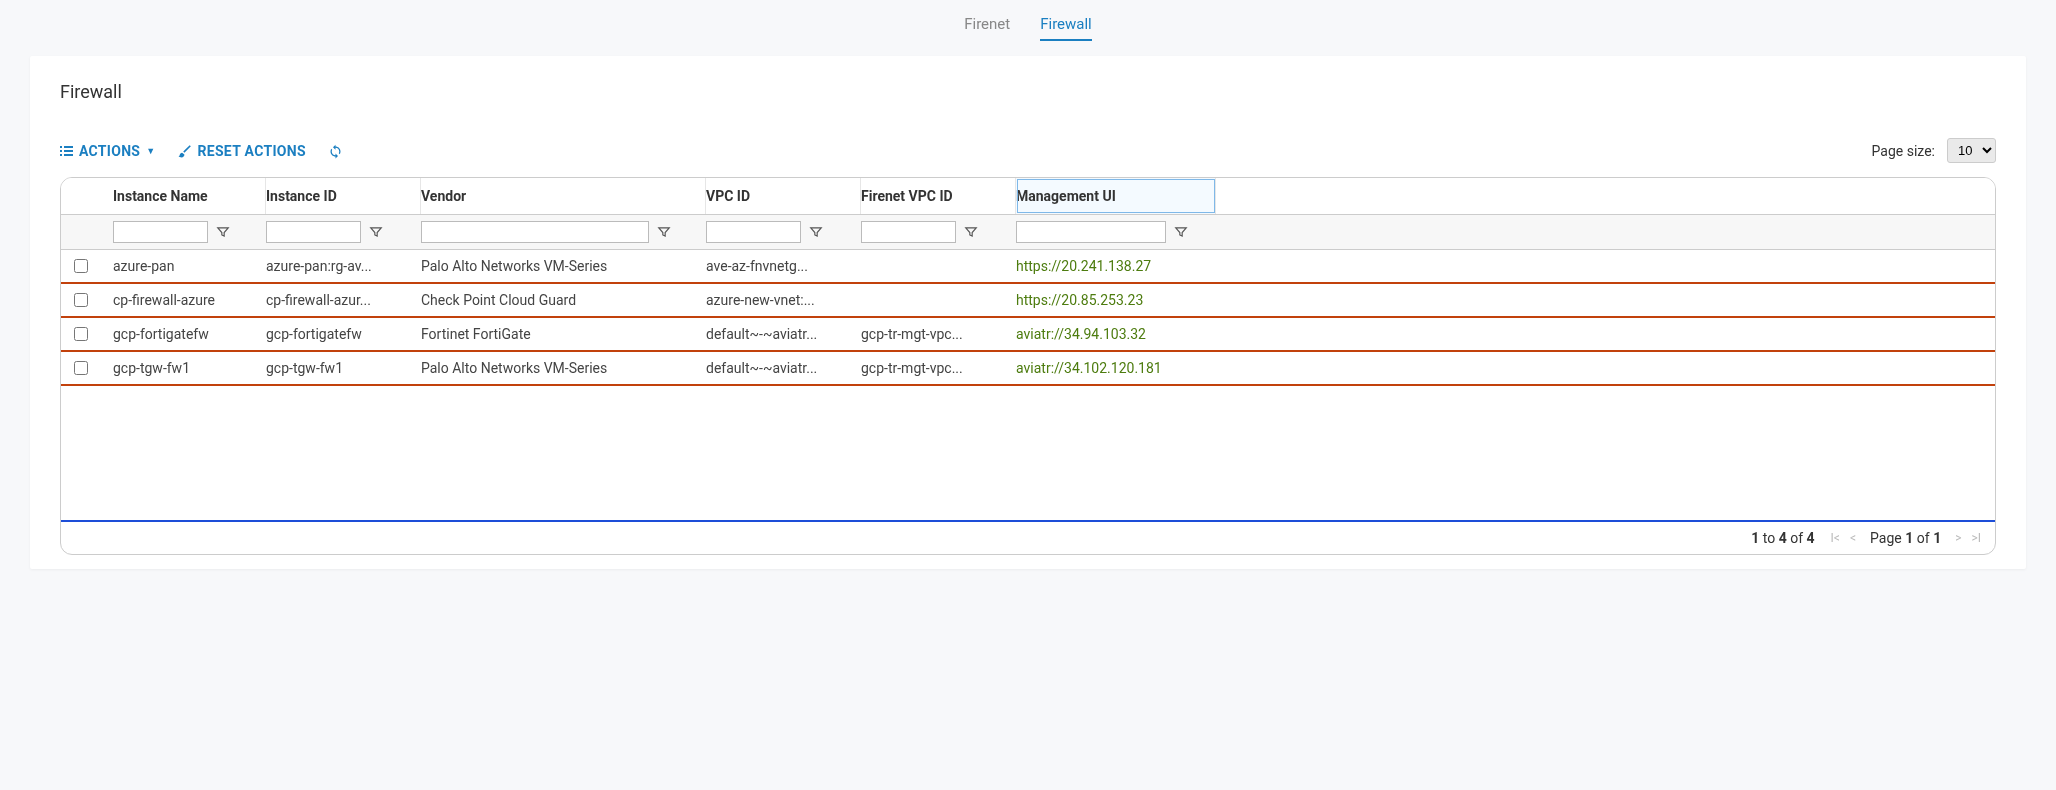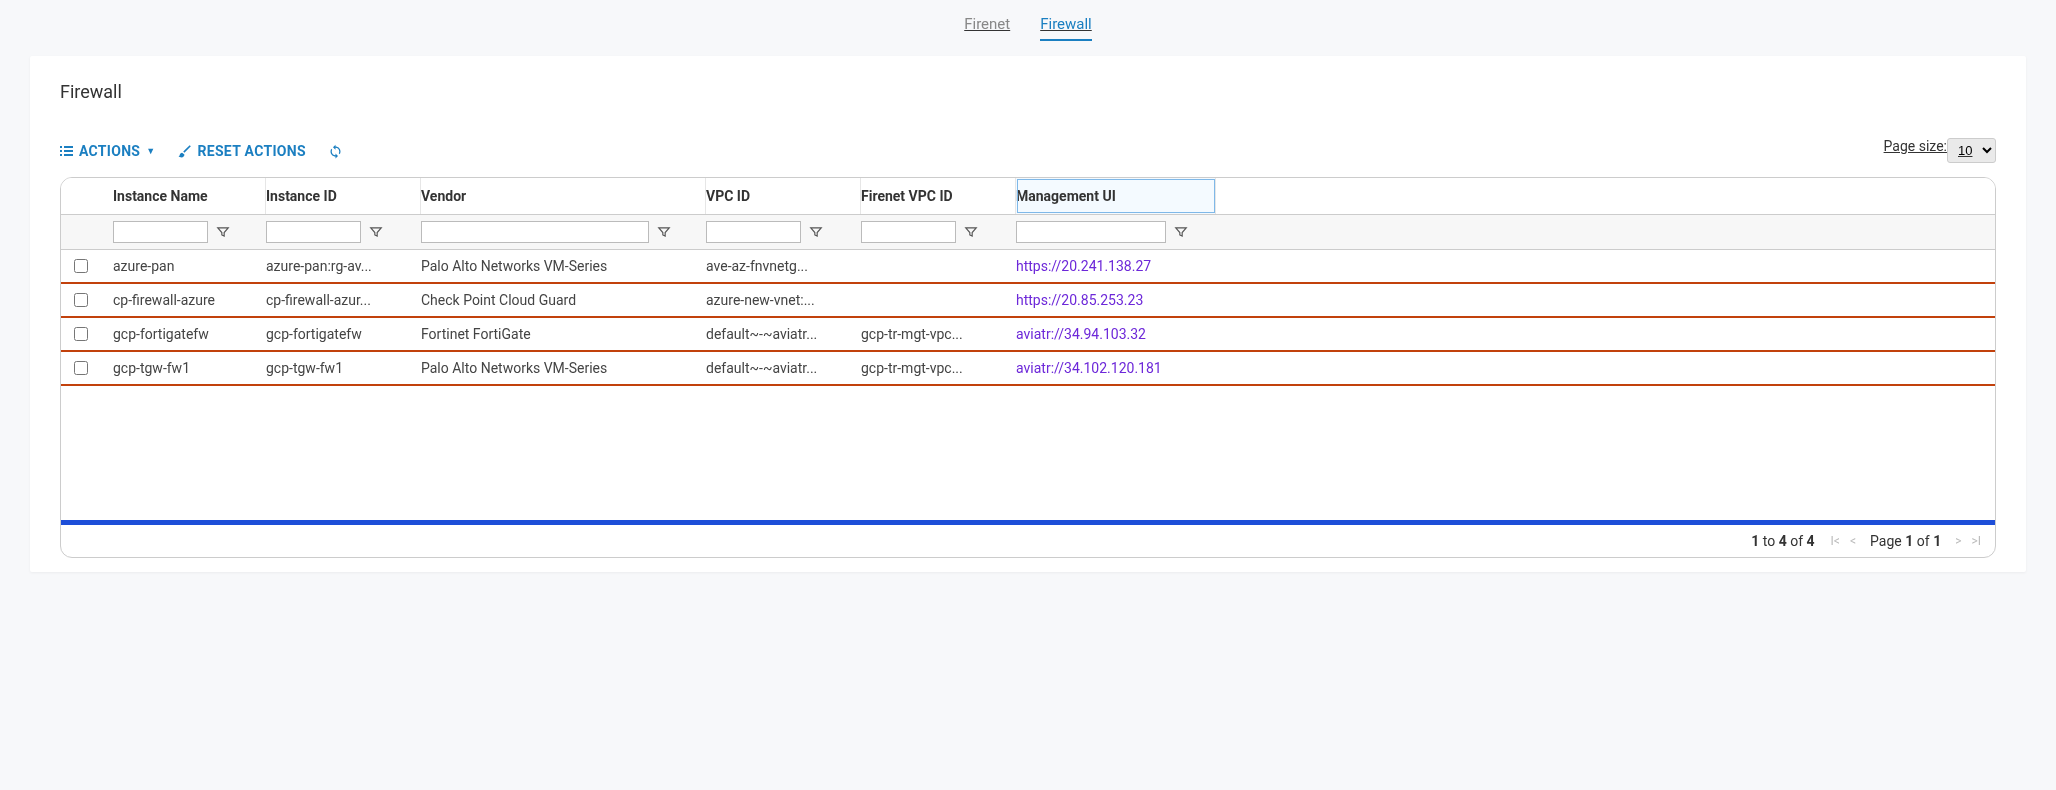--- a/index.html
+++ b/index.html
@@ -7,21 +7,20 @@
       font-family: -apple-system, BlinkMacSystemFont, "Segoe UI", Roboto, "Helvetica Neue", Arial, sans-serif;
       background: #f7f8fa;
       color: #333;
       font-size: 14px;
     }
     .tabs {
       display: flex;
       justify-content: center;
       gap: 30px;
       padding: 15px 0;
-      text-decoration: underline;
     }
     .tab {
       color: #888;
       cursor: pointer;
       padding-bottom: 6px;
       font-size: 15px;
     }
     .tab.active {
       color: #1b7fc1;
       border-bottom: 2px solid #1b7fc1;
@@ -75,25 +74,24 @@
       letter-spacing: 0.3px;
       font-size: 14px;
     }
     .refresh-btn {
       color: #1b7fc1;
       cursor: pointer;
       font-size: 15px;
     }
     .page-size {
       display: flex;
-      align-items: flex-start;
-      gap: 0;
-      font-size: 14px;
-      color: #333;
-      text-decoration: underline;
+      align-items: center;
+      gap: 12px;
+      font-size: 14px;
+      color: #333;
     }
     .page-size select {
       background: #eaeaea;
       border: 1px solid #ccc;
       border-radius: 3px;
       padding: 3px 6px;
       font-size: 13px;
     }
     .grid {
       border: 1px solid #ccc;
@@ -164,32 +162,32 @@
     .col-check input[type="checkbox"] {
       width: 14px; height: 14px; cursor: pointer;
     }
     .col-name { width: 155px; flex-shrink: 0; padding-left: 2px;}
     .col-id   { width: 155px; flex-shrink: 0; }
     .col-vendor { width: 285px; flex-shrink: 0; }
     .col-vpc  { width: 155px; flex-shrink: 0; }
     .col-fvpc { width: 155px; flex-shrink: 0; }
     .col-mgmt { width: 200px; flex-shrink: 0; }
     .col-rest { flex: 1; }
-    .link { color: #6d28d9; cursor: pointer; text-align: right; }
+    .link { color: #4d7c0f; cursor: pointer; text-align: right; }
     .grid-body {
       min-height: 270px;
       background: #fff;
     }
     .grid-footer {
       display: flex;
       justify-content: flex-end;
       align-items: center;
       padding: 8px 14px;
       gap: 16px;
-      border-top: 5px solid #1d4ed8;
+      border-top: 2px solid #1d4ed8;
       font-size: 14px;
       color: #333;
     }
     .pager-text strong { font-weight: 700; }
     .pager-nav {
       display: flex;
       align-items: center;
       gap: 10px;
       color: #bbb;
     }

